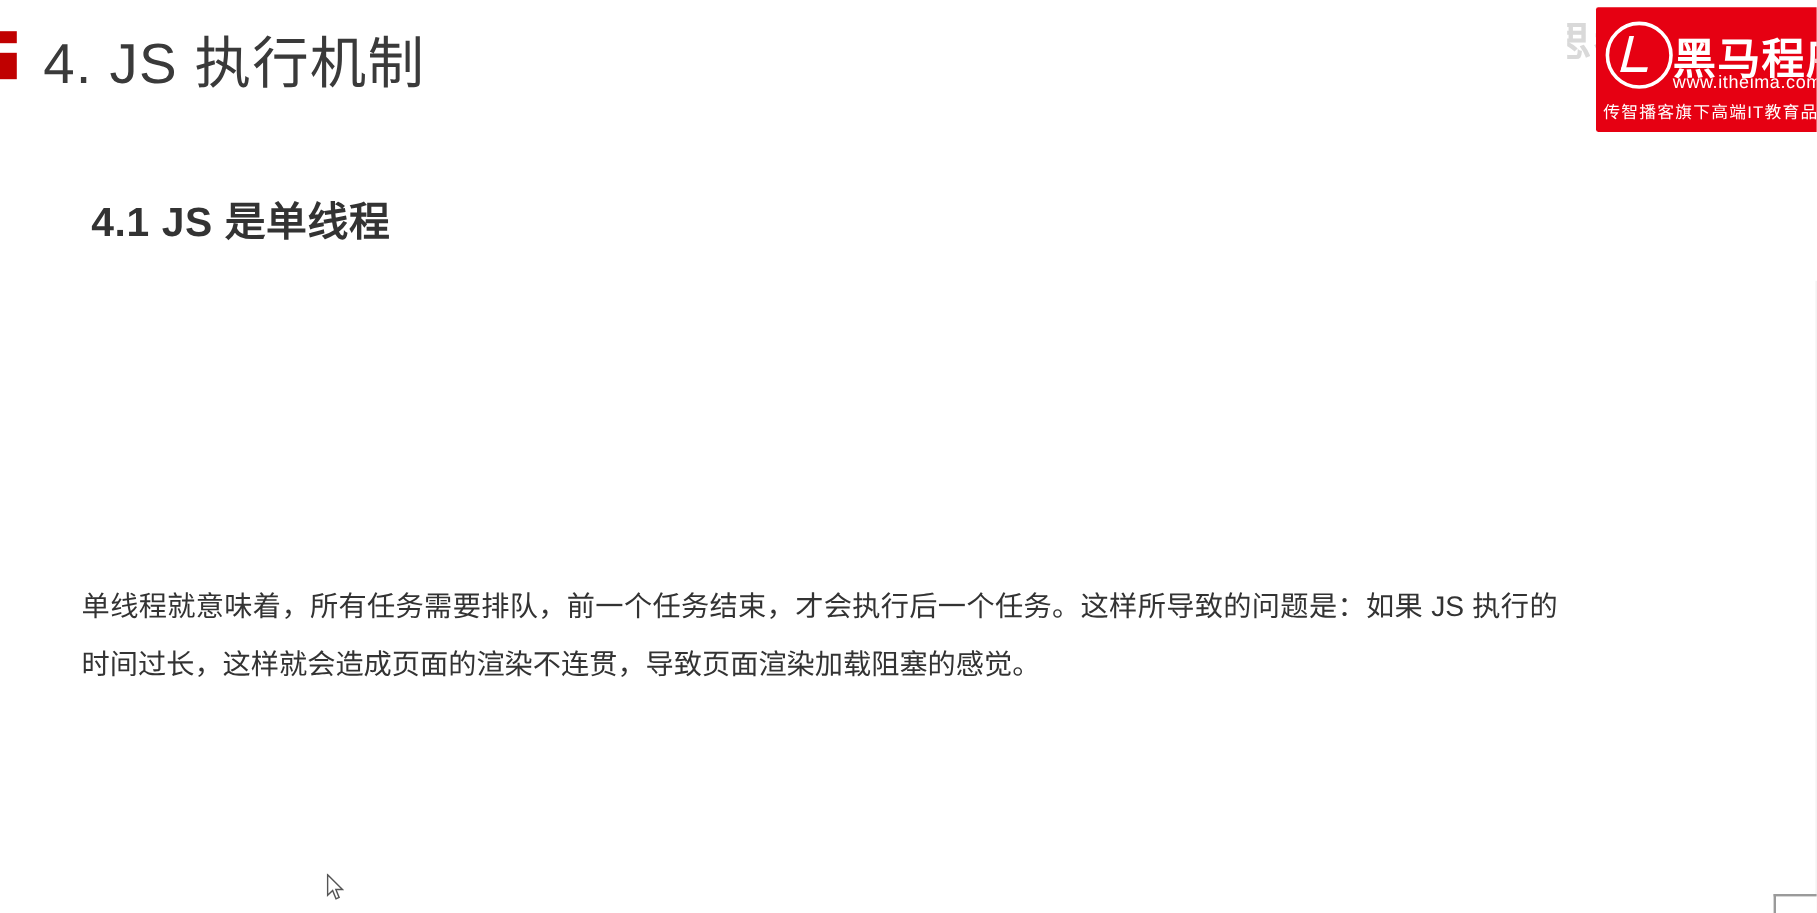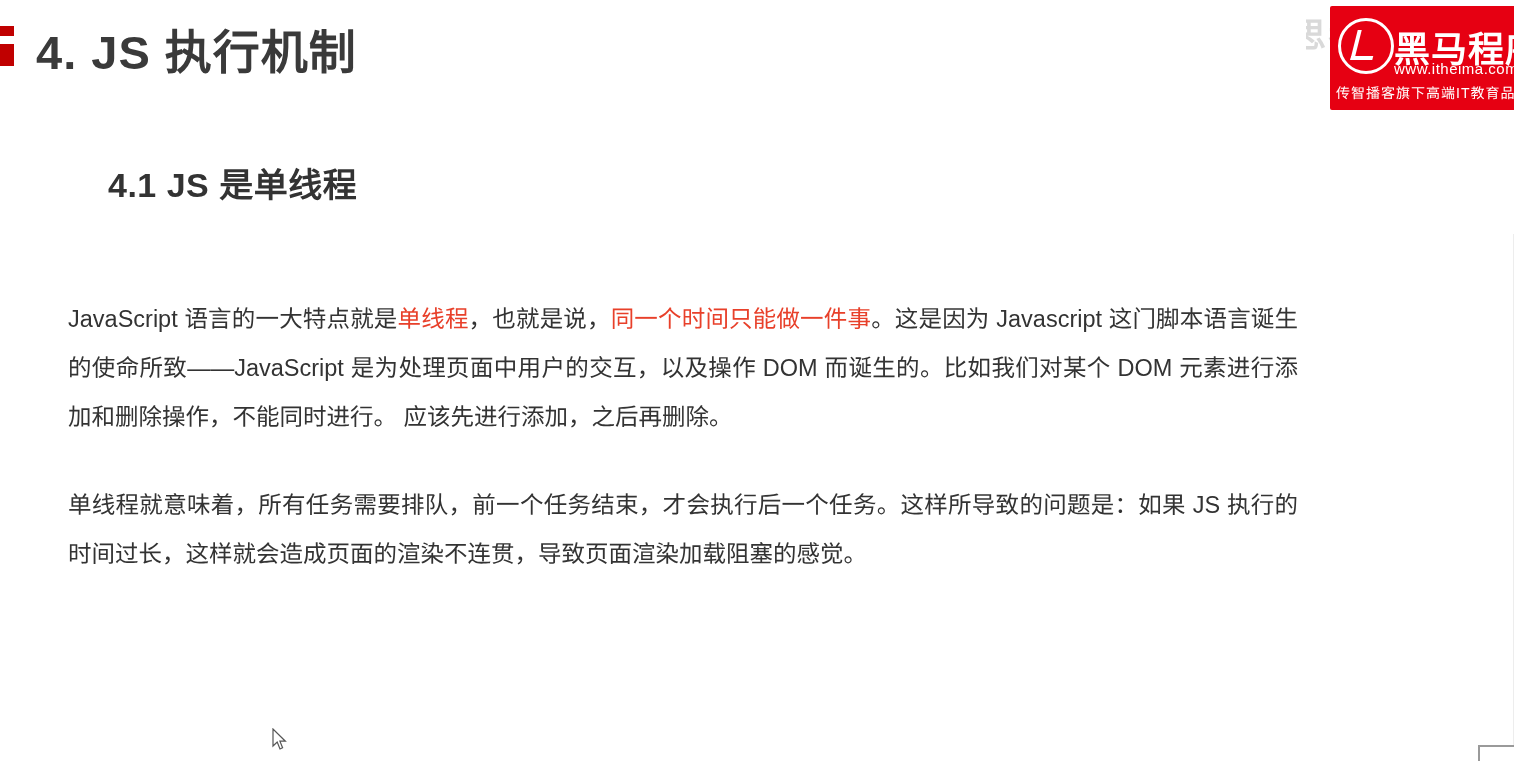--- a/index.html
+++ b/index.html
@@ -36,21 +36,21 @@
     background: #c00000;
     width: 14px;
   }
   .title-marker .m1 { height: 10px; margin-bottom: 8px; }
   .title-marker .m2 { height: 22px; }
   .slide-title {
     position: absolute;
     left: 36px;
     top: 20px;
     font-size: 47px;
-    font-weight: bold;
+    font-weight: normal;
     color: #3a3a3a;
     letter-spacing: 1px;
     line-height: 66px;
     white-space: nowrap;
   }
 
   
   .logo-wrap {
     position: absolute;
     right: 0px;
@@ -135,21 +135,20 @@
   }
   .section-heading {
     position: absolute;
     left: 76px;
     top: 42px;
     font-size: 34px;
     font-weight: bold;
     color: #333333;
     letter-spacing: 0.5px;
     white-space: nowrap;
-    margin-left: 32px;
   }
   .para {
     position: absolute;
     left: 68px;
     width: 1230px;
     font-size: 23.5px;
     line-height: 49px;
     color: #333333;
     text-align: justify;
   }
@@ -211,23 +210,20 @@
       <div class="brand-url">www.itheima.com</div>
       <div class="brand-tag">传智播客旗下高端IT教育品牌</div>
     </div>
   </div>
 </div>
 
 <div class="doc">
 
   <div class="section-heading">4.1 JS 是单线程</div>
 
-  <p class="para p1">
-    <span>JavaScript 语言的一大特点就是</span><span class="hl">单线程</span><span>，也就是说，</span><span class="hl">同一个时间只能做一件事</span><span>。这是因为 Javascript 这门脚本语言诞生的使命所致——JavaScript 是为处理页面中用户的交互，以及操作 DOM 而诞生的。比如我们对某个 DOM 元素进行添加和删除操作，不能同时进行。 应该先进行添加，之后再删除。</span>
-  </p>
 
   <p class="para p2">
     <span>单线程就意味着，所有任务需要排队，前一个任务结束，才会执行后一个任务。这样所导致的问题是：如果 JS 执行的时间过长，这样就会造成页面的渲染不连贯，导致页面渲染加载阻塞的感觉。</span>
   </p>
 
   <div class="page-edge"></div>
 </div>
 
 <div class="cursor">
   <svg width="16" height="24" viewBox="0 0 16 24">

